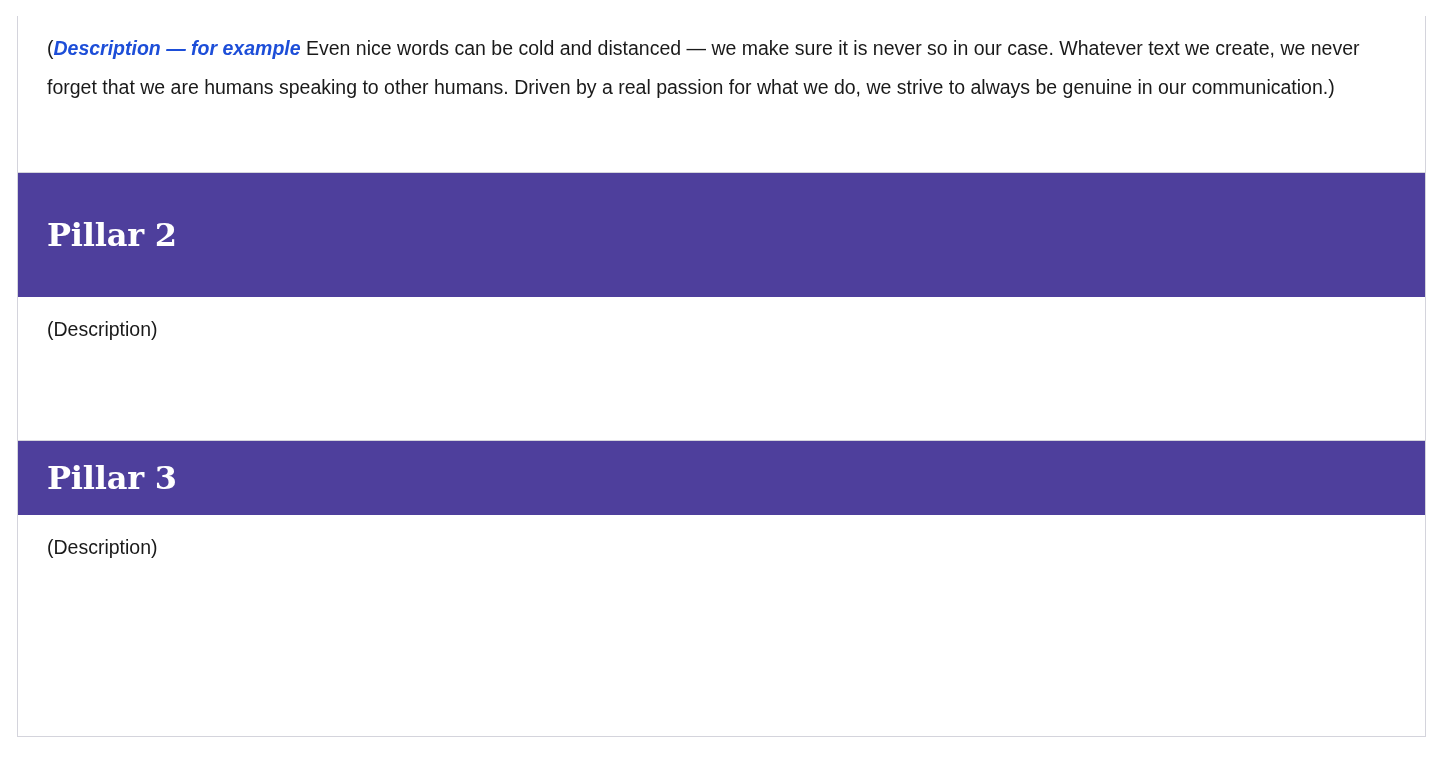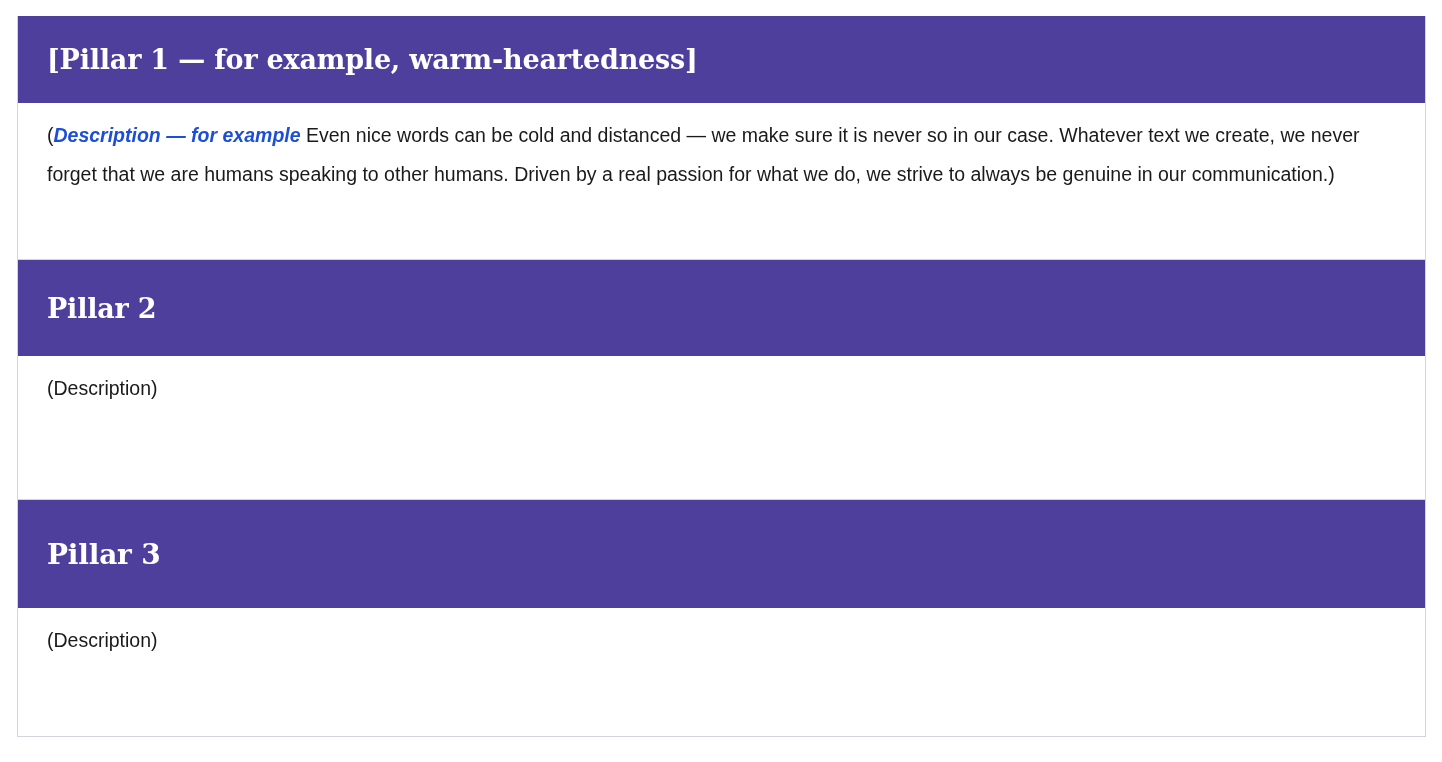--- a/index.html
+++ b/index.html
@@ -42,22 +42,22 @@
     font-family: "DejaVu Serif", "Liberation Serif", serif;
     font-weight: bold;
     display: flex;
     align-items: center;
     padding-left: 29px;
     padding-right: 24px;
     letter-spacing: -0.2px;
   }
 
   .pillar-header.h-one  { height: 87px; font-size: 27px; }
-  .pillar-header.h-two  { height: 96px; font-size: 27px; text-align: center; }
-  .pillar-header.h-three{ height: 108px; font-size: 28px; }
+  .pillar-header.h-two  { height: 124px; font-size: 32px; text-align: center; }
+  .pillar-header.h-three{ height: 74px; font-size: 32px; }
 
   .pillar-body {
     background: #ffffff;
     color: #1a1a1a;
     font-family: "Liberation Sans", sans-serif;
     font-size: 19.5px;
     line-height: 39px;
     padding: 13px 30px 0 29px;
   }
 
@@ -80,23 +80,20 @@
   .para { margin: 0; }
 </style>
 </head>
 <body>
 
 <div id="page">
 
   <div class="pillar-card">
 
     <div class="pillar-section">
-      <div class="pillar-header h-one">
-        <span>[Pillar 1 — for example, warm-heartedness]</span>
-      </div>
       <div class="pillar-body b-one">
         <p class="para"><span>(</span><span class="emph">Description —  for example</span><span> Even nice words can be cold and distanced — we make sure it is never so in our case. Whatever text we create, we never forget that we are humans speaking to other humans. Driven by a real passion for what we do, we strive to always be genuine in our communication.)</span></p>
       </div>
     </div>
 
     <div class="body-divider"></div>
 
     <div class="pillar-section">
       <div class="pillar-header h-two">
         <span>Pillar 2</span>

